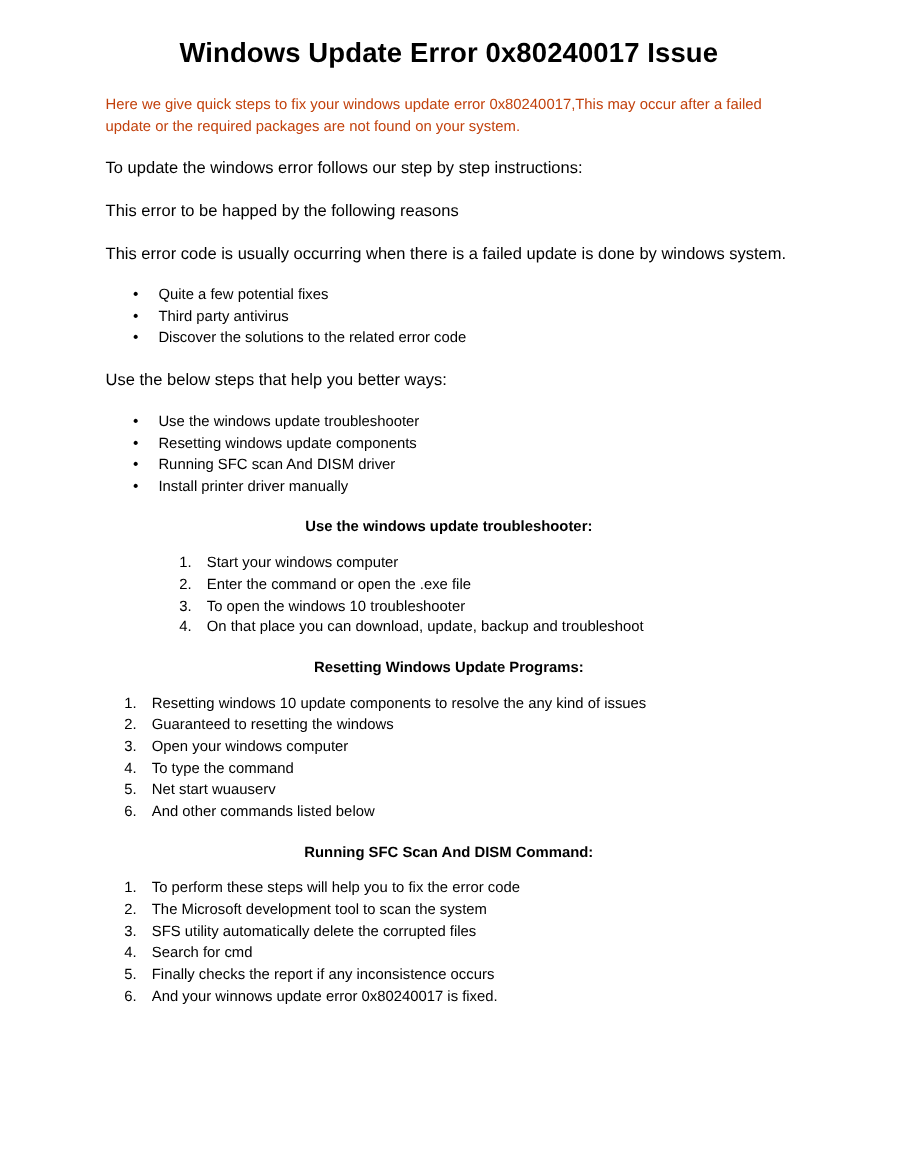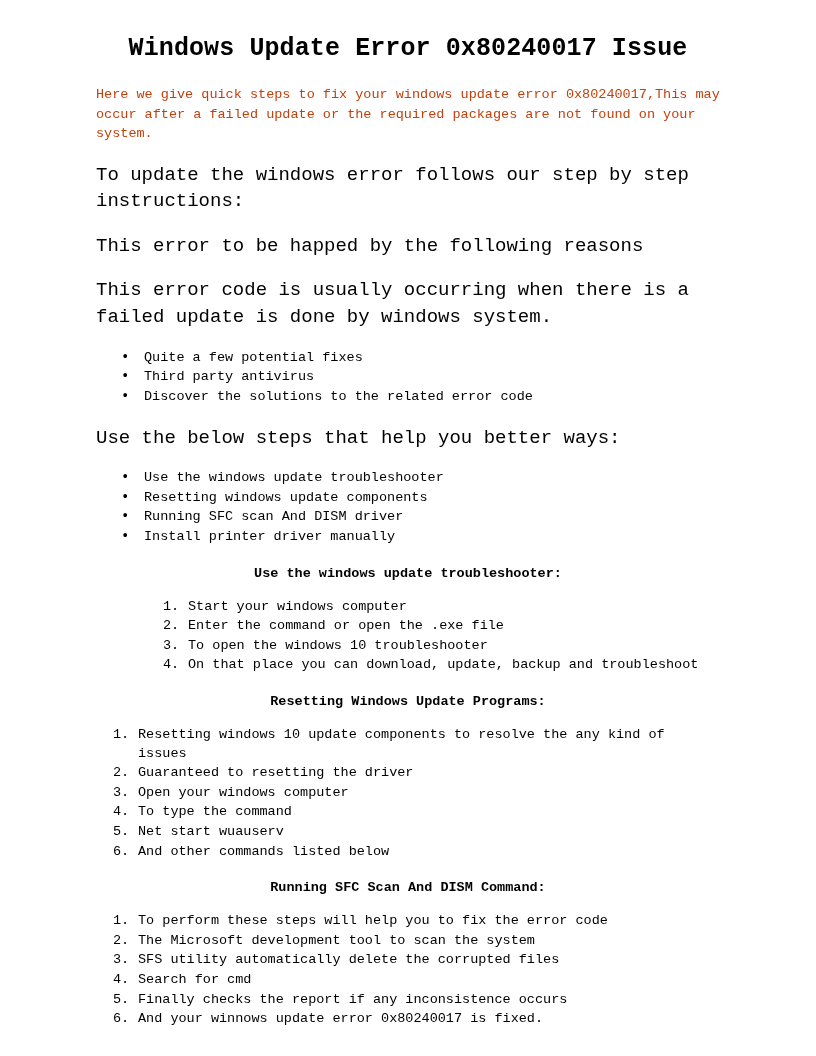--- a/index.html
+++ b/index.html
@@ -13,37 +13,36 @@
     font-family: "Liberation Sans", sans-serif;
     color: #000000;
     -webkit-font-smoothing: antialiased;
   }
   .page {
     box-sizing: border-box;
     width: 816px;
     height: 972px;
     padding: 24px 96px 0 96px;
     position: relative;
-    font-family: Liberation Mono, monospace;
   }
   .doc-title {
     font-size: 25px;
     font-weight: bold;
     text-align: center;
     margin: 10px 0 22px 0;
     letter-spacing: 0.1px;
   }
   .lead {
     color: #c2410c;
     font-size: 13.5px;
     line-height: 1.45;
     margin: 0 0 18px 0;
   }
   p.body-text {
-    font-size: 19px;
+    font-size: 15px;
     line-height: 1.4;
     margin: 0 0 18px 0;
   }
   h2.section-head {
     font-size: 13.5px;
     font-weight: bold;
     margin: 0 0 14px 0;
     line-height: 1.4;
     text-align: center;
   }
@@ -129,21 +128,21 @@
   <ol class="numbered indented">
     <li>Start your windows computer</li>
     <li>Enter the command or open the .exe file</li>
     <li>To open the windows 10 troubleshooter</li>
     <li>On that place you can download, update, backup and troubleshoot</li>
   </ol>
 
   <h2 class="section-head">Resetting Windows Update Programs:</h2>
   <ol class="numbered">
     <li>Resetting windows 10 update components to resolve the any kind of issues</li>
-    <li>Guaranteed to resetting the driver</li>
+    <li>Guaranteed to resetting the windows</li>
     <li>Open your windows computer</li>
     <li>To type the command</li>
     <li>Net start wuauserv</li>
     <li>And other commands listed below</li>
   </ol>
 
   <h2 class="section-head">Running SFC Scan And DISM Command:</h2>
   <ol class="numbered">
     <li>To perform these steps will help you to fix the error code</li>
     <li>The Microsoft development tool to scan the system</li>

